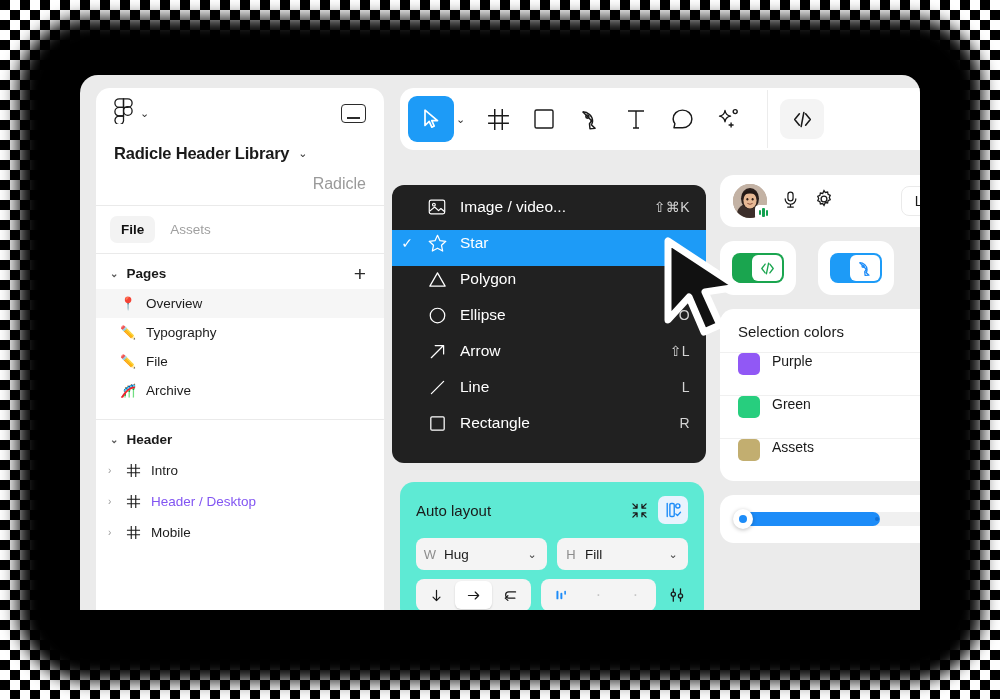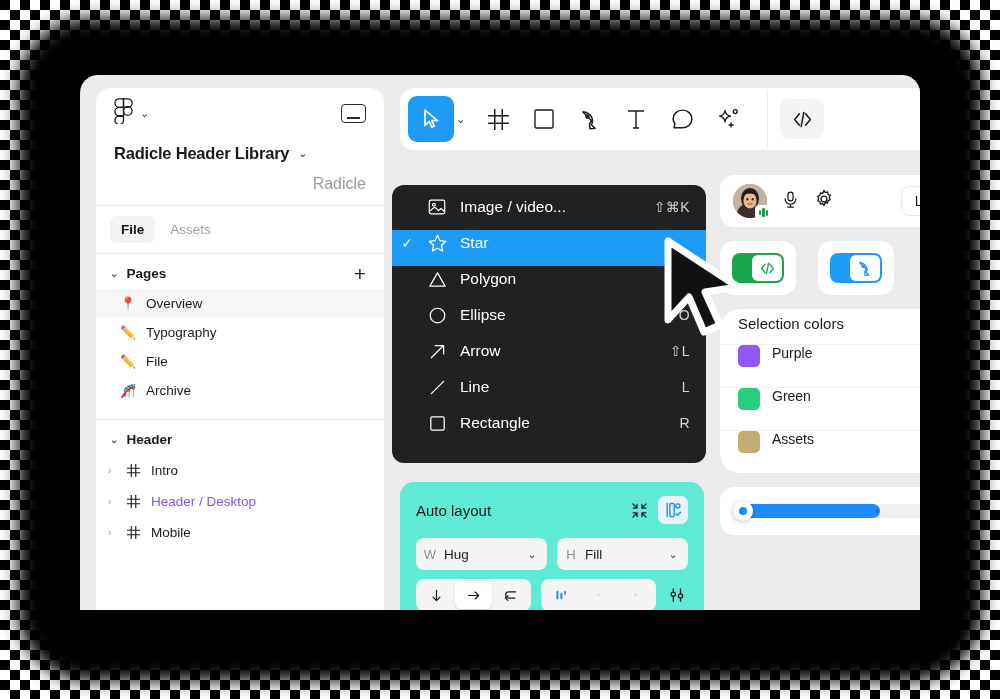--- a/index.html
+++ b/index.html
@@ -156,21 +156,21 @@
   .badge i { display:block; width:2.4px; background:#12a150; border-radius:1px; }
   .leave-btn { margin-left:auto; background:#fff; border:1px solid #eaeaea; border-radius:8px; height:30px; padding:0 13px; display:flex; align-items:center; font-size:14px; color:#1a1a1a; }
 
   .toggles { display:flex; gap: 22px; margin-top: 14px; }
   .tg-card { width:76px; height:54px; background:#fff; border-radius:14px; display:flex; align-items:center; justify-content:center; }
   .switch { width:52px; height:30px; border-radius:8px; display:flex; align-items:center; padding:2px; }
   .switch.green { background:#1aa54f; }
   .switch.blue { background:#1d9bf7; }
   .knob { margin-left:auto; width:30px; height:26px; background:#fff; border-radius:6px; display:flex; align-items:center; justify-content:center; }
 
-  #selcolors { margin-top: 14px; width: 280px; padding: 6px 0 0 0; overflow:hidden;border-radius:20px;}
+  #selcolors { margin-top: 14px; width: 280px; padding: 14px 0 0 0; overflow:hidden;}
   .sc-title { font-size:15px; color:#1a1a1a; padding: 0 18px 12px 18px; }
   .sc-row { display:flex; align-items:flex-start; gap:12px; height:43px; padding: 0 18px; border-top:1px solid #f0f0f0; }
   .sw { width:22px; height:22px; border-radius:5px; }
   .sc-label { font-size:14px; color:#1a1a1a; }
 
   #sliderCard { margin-top: 14px; width:280px; height:48px; display:flex; align-items:center; padding: 0 16px; }
   .slider { position:relative; flex:1; height:14px; background:#f0f0f0; border-radius:7px; }
   .slider .fill { position:absolute; left:0; top:0; bottom:0; width:58%; background:#1d8cf8; border-radius:7px; }
   .slider .handle { position:absolute; left:-3px; top:-3px; width:20px; height:20px; background:#fff; border-radius:50%; box-shadow:0 1px 4px rgba(0,0,0,.25); display:flex; align-items:center; justify-content:center; }
   .slider .handle:after { content:""; width:8px; height:8px; border-radius:50%; background:#1d8cf8; }

